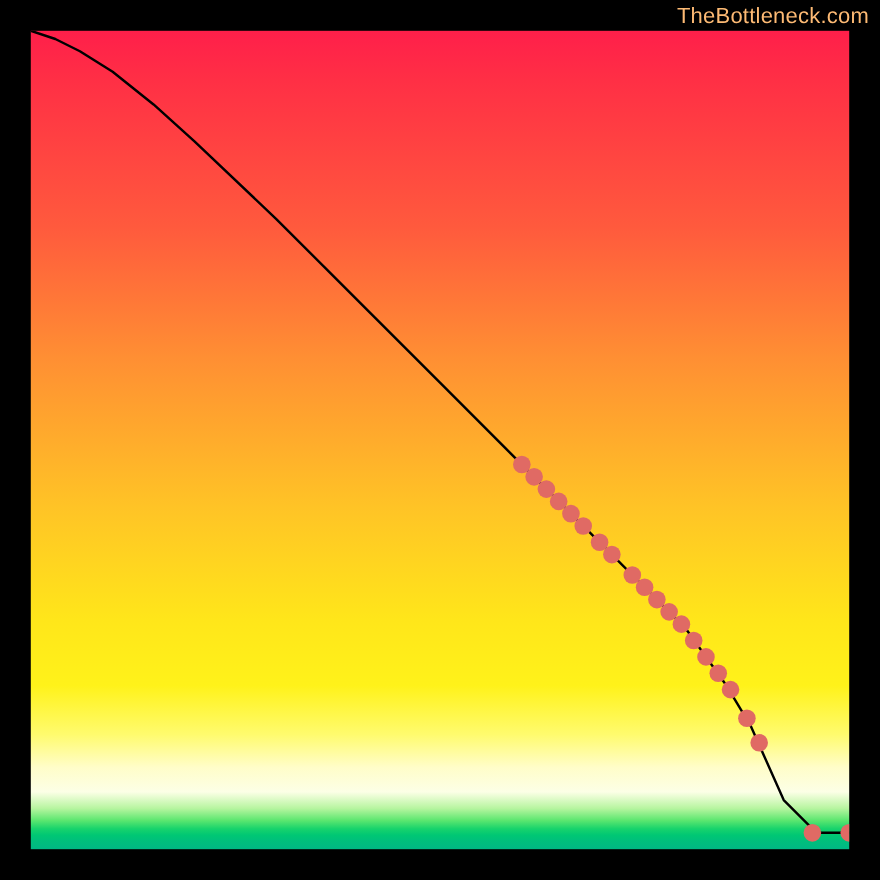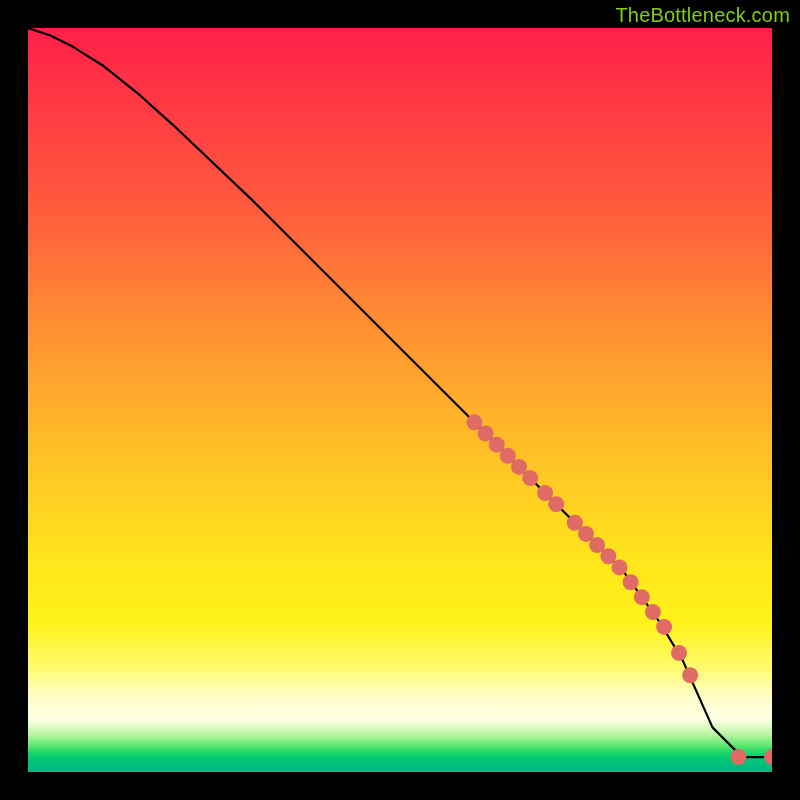--- a/index.html
+++ b/index.html
@@ -41,21 +41,21 @@
       #18d36c 97.5%,
       #00c774 98.3%,
       #00bf7c 99%,
       #00b884 100%
     );
   }
   .attribution {
     position: absolute;
     top: 4px;
     right: 10px;
-    color: #84cc16;
+    color: #fdba74;
     font-size: 20px;
     font-weight: 400;
     letter-spacing: 0.2px;
     z-index: 5;
   }
   svg.overlay {
     position: absolute;
     left: 0;
     top: 0;
     width: 744px;

